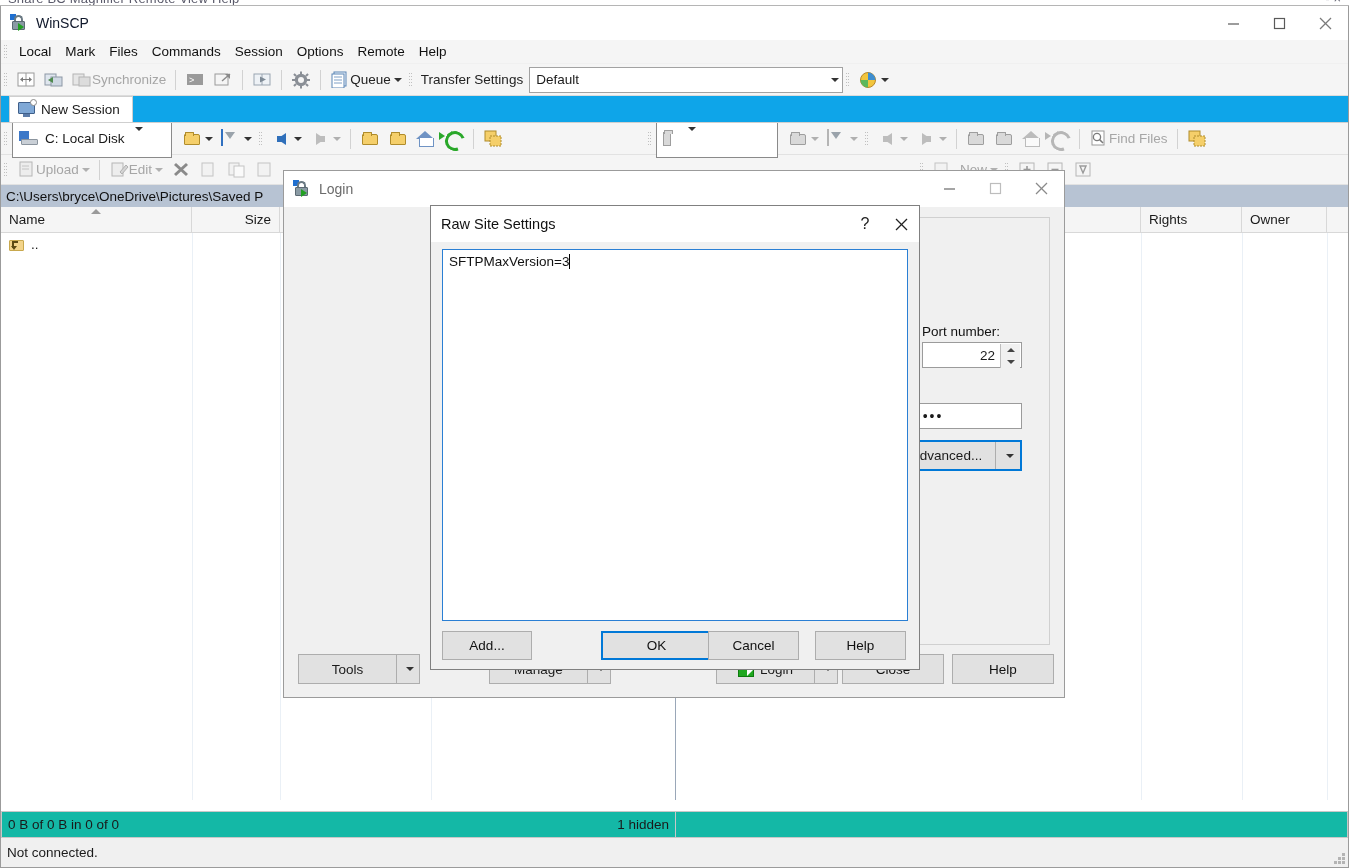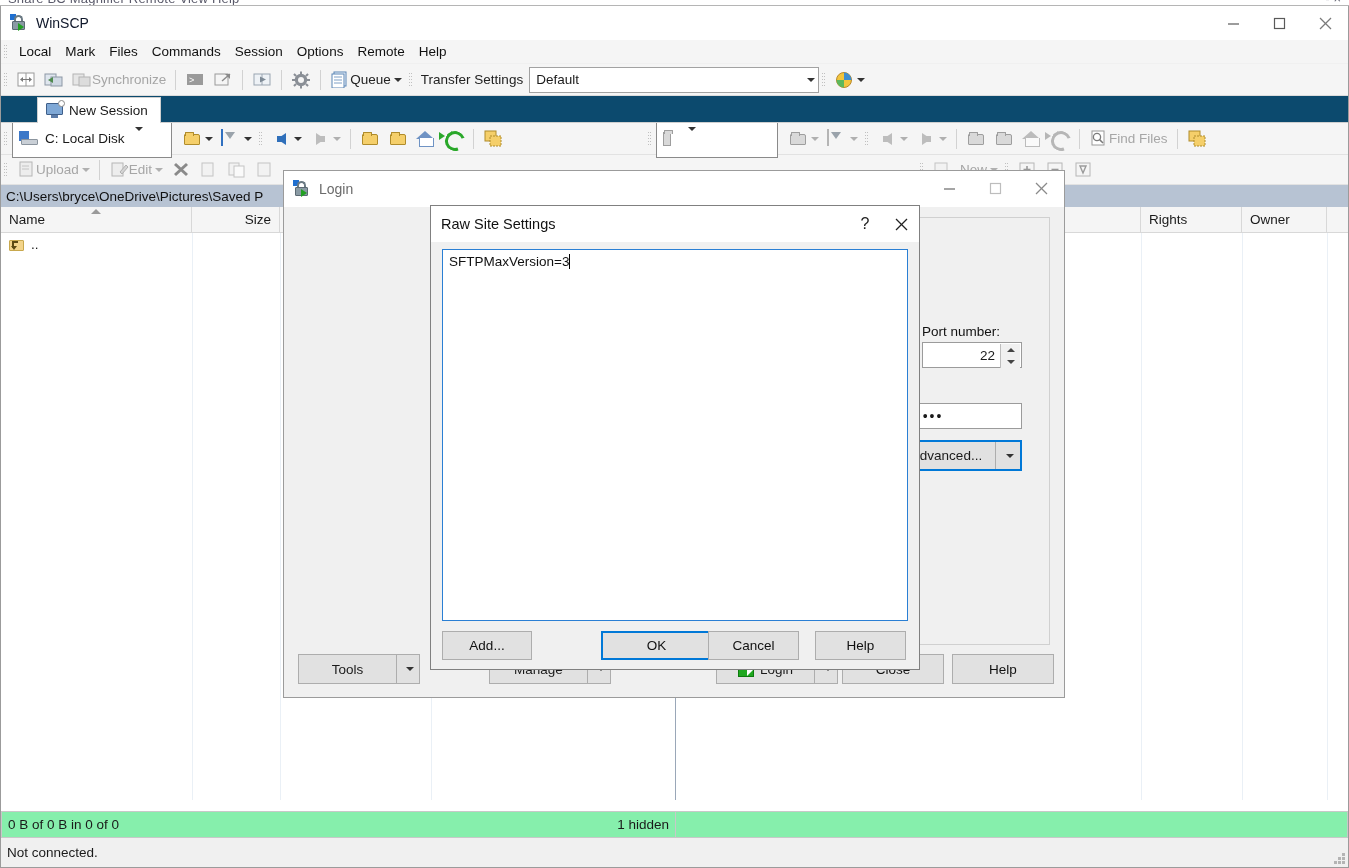--- a/index.html
+++ b/index.html
@@ -113,21 +113,21 @@
 
   .combo {
     height: 26px; background: #fff; border: 1px solid #a2a2a2;
     display: flex; align-items: center; padding-left: 6px; font-size: 13.5px;
   }
   .combo .cb-arrow {
     margin-left: auto; width: 18px; display:flex; align-items:center; justify-content:center;
   }
 
   
-  .tabrow { height: 27px; background: #0c4a6e; display: flex; align-items: center; position: relative; padding-left: 28px; }
+  .tabrow { height: 27px; background: #0ea5e9; display: flex; align-items: flex-start; position: relative; }
   .tabrow::after { content:""; position:absolute; left:0; right:0; bottom:0; height:1px; background:#cfcfcf; }
   .tab {
     height: 26px; background: #ffffff; border: 1px solid #cfcfcf; border-bottom: none;
     display: flex; align-items: center; gap: 6px; padding: 0 12px 0 8px; margin-left: 8px;
     font-size: 13.5px; position: relative; z-index: 2;
   }
   
   .mon { position:relative; width:17px; height:15px; }
   .mon .scr { position:absolute; left:0; top:0; width:17px; height:12px; background:#7fa8d6; border:1.5px solid #3f5f8a; border-radius:1px;}
   .mon .base{ position:absolute; left:5px; top:12px; width:7px; height:3px; background:#5b7ba8;}
@@ -191,21 +191,21 @@
   .updir .a { position:absolute;left:3px;top:3px;width:2px;height:7px;background:#5d4a12;}
   .updir .a2{ position:absolute;left:3px;top:3px;width:6px;height:2px;background:#5d4a12;}
   .updir .a3{ position:absolute;left:2px;top:8px;width:0;height:0;border-left:3px solid transparent;border-right:3px solid transparent;border-top:4px solid #5d4a12;}
   .colline { position: absolute; top: 0; bottom: 0; width: 1px; background: #eaf0f6; }
 
   
   .statuswrap { position:absolute; left:0; right:0; bottom:0; height: 56px; background:#f0f0f0; }
   .statrow1 { position:absolute; left:0; top:0; right:0; height: 27px; display:flex; }
   .statcell {
     height: 27px; border: 1px solid #c8c8c8; border-left:none; display:flex;align-items:center;
-    padding: 0 6px; font-size: 13.5px; background:#86efac;
+    padding: 0 6px; font-size: 13.5px; background:#14b8a6;
   }
   .statcell:first-child { border-left: 1px solid #c8c8c8; }
   .statrow2 { position:absolute; left:0; right:0; top:27px; height:29px; display:flex; align-items:center; padding-left:6px; font-size:13.5px; }
   .grip-res { position:absolute; right:3px; bottom:3px; width:13px; height:13px; }
   .grip-res i { position:absolute; width:3px; height:3px; background:#b4b4b4; }
 
   
   .dlg-login {
     position: absolute; left: 283px; top: 170px; width: 782px; height: 528px;
     background: #f0f0f0; border: 1px solid #9b9b9b;
@@ -407,21 +407,21 @@
               <line x1="4" y1="9" x2="12" y2="9" stroke="#7fa0c6"></line>
               <line x1="4" y1="12" x2="12" y2="12" stroke="#7fa0c6"></line>
             </svg></span>
         <span>Queue</span>
         <span class="caret"></span>
       </div>
       <div class="grip"></div>
       <div class="tbtn">
         <span>Transfer Settings</span>
       </div>
-      <div class="combo" style="width:290px;margin-left:2px;">
+      <div class="combo" style="width:314px;margin-left:2px;">
         <span>Default</span>
         <span class="cb-arrow">
             <span class="caret"></span>
           </span>
       </div>
       <div class="grip"></div>
       <div class="tbtn">
         <span class="ic"><svg width="20" height="18">
               <circle cx="10" cy="9" r="7.5" fill="#f2c53d" stroke="#b8882a"></circle>
               <path d="M10 1.5 A7.5 7.5 0 0 1 17.5 9 L10 9 Z" fill="#3e8ed0"></path>

